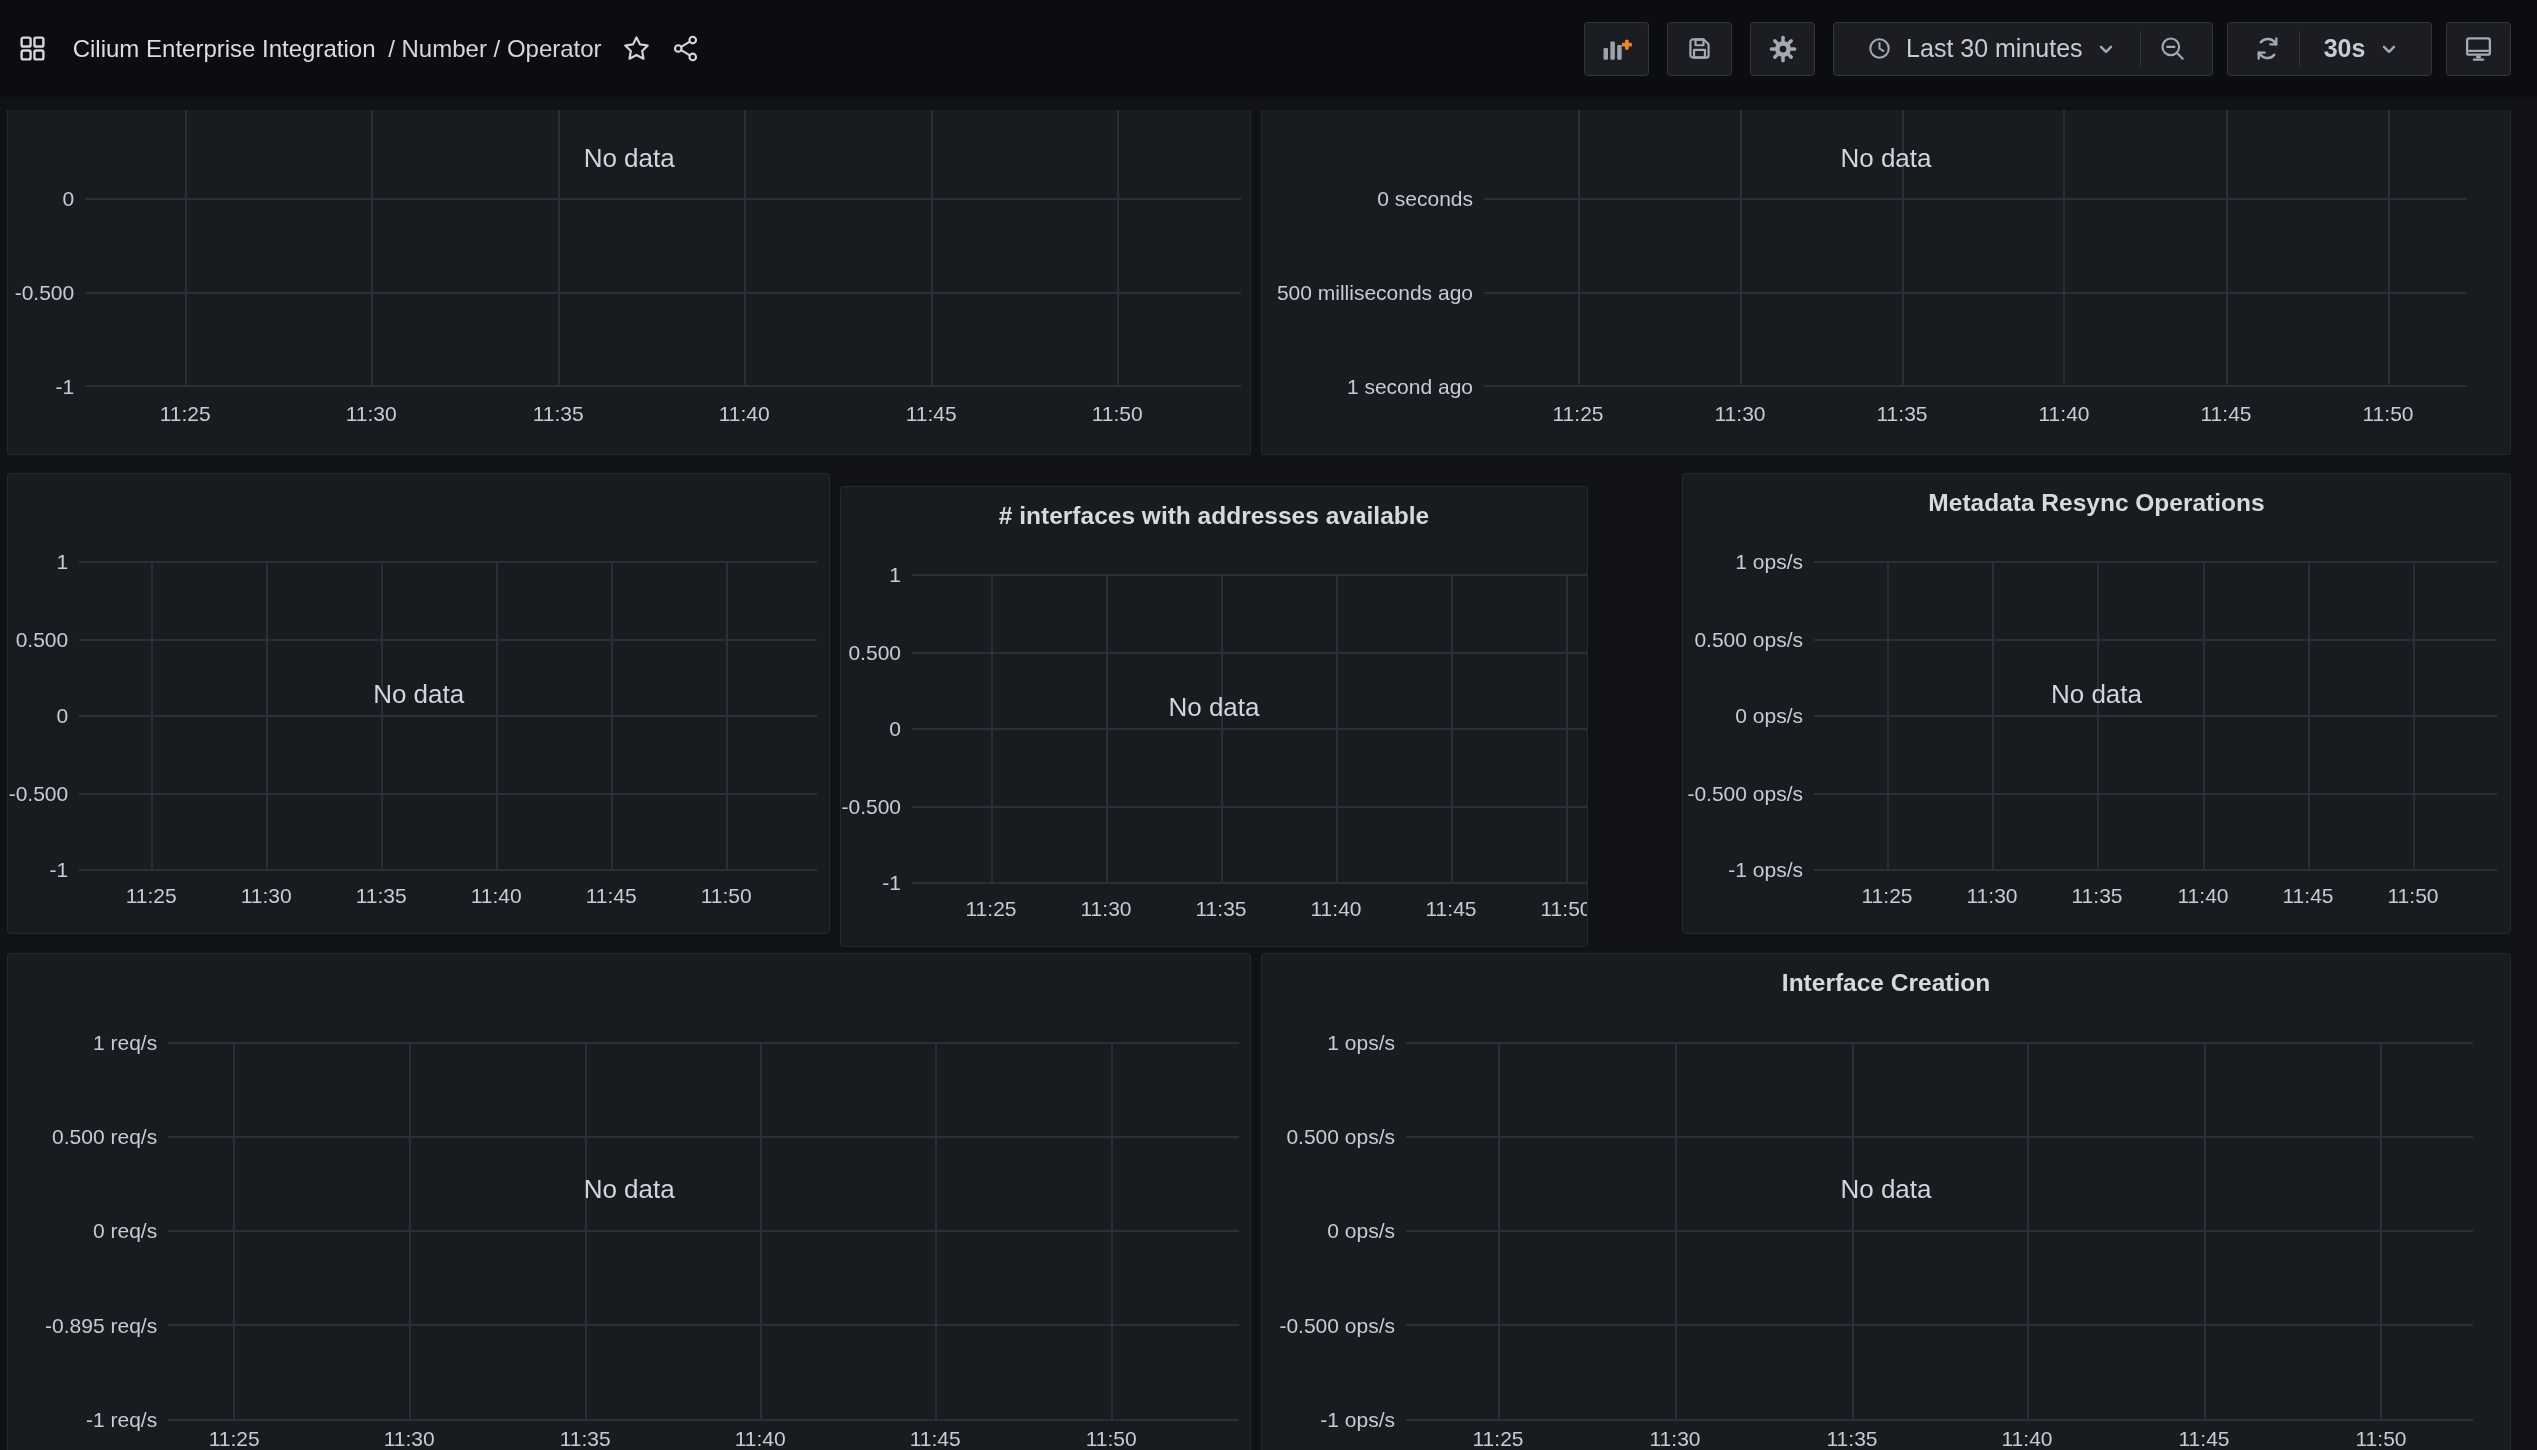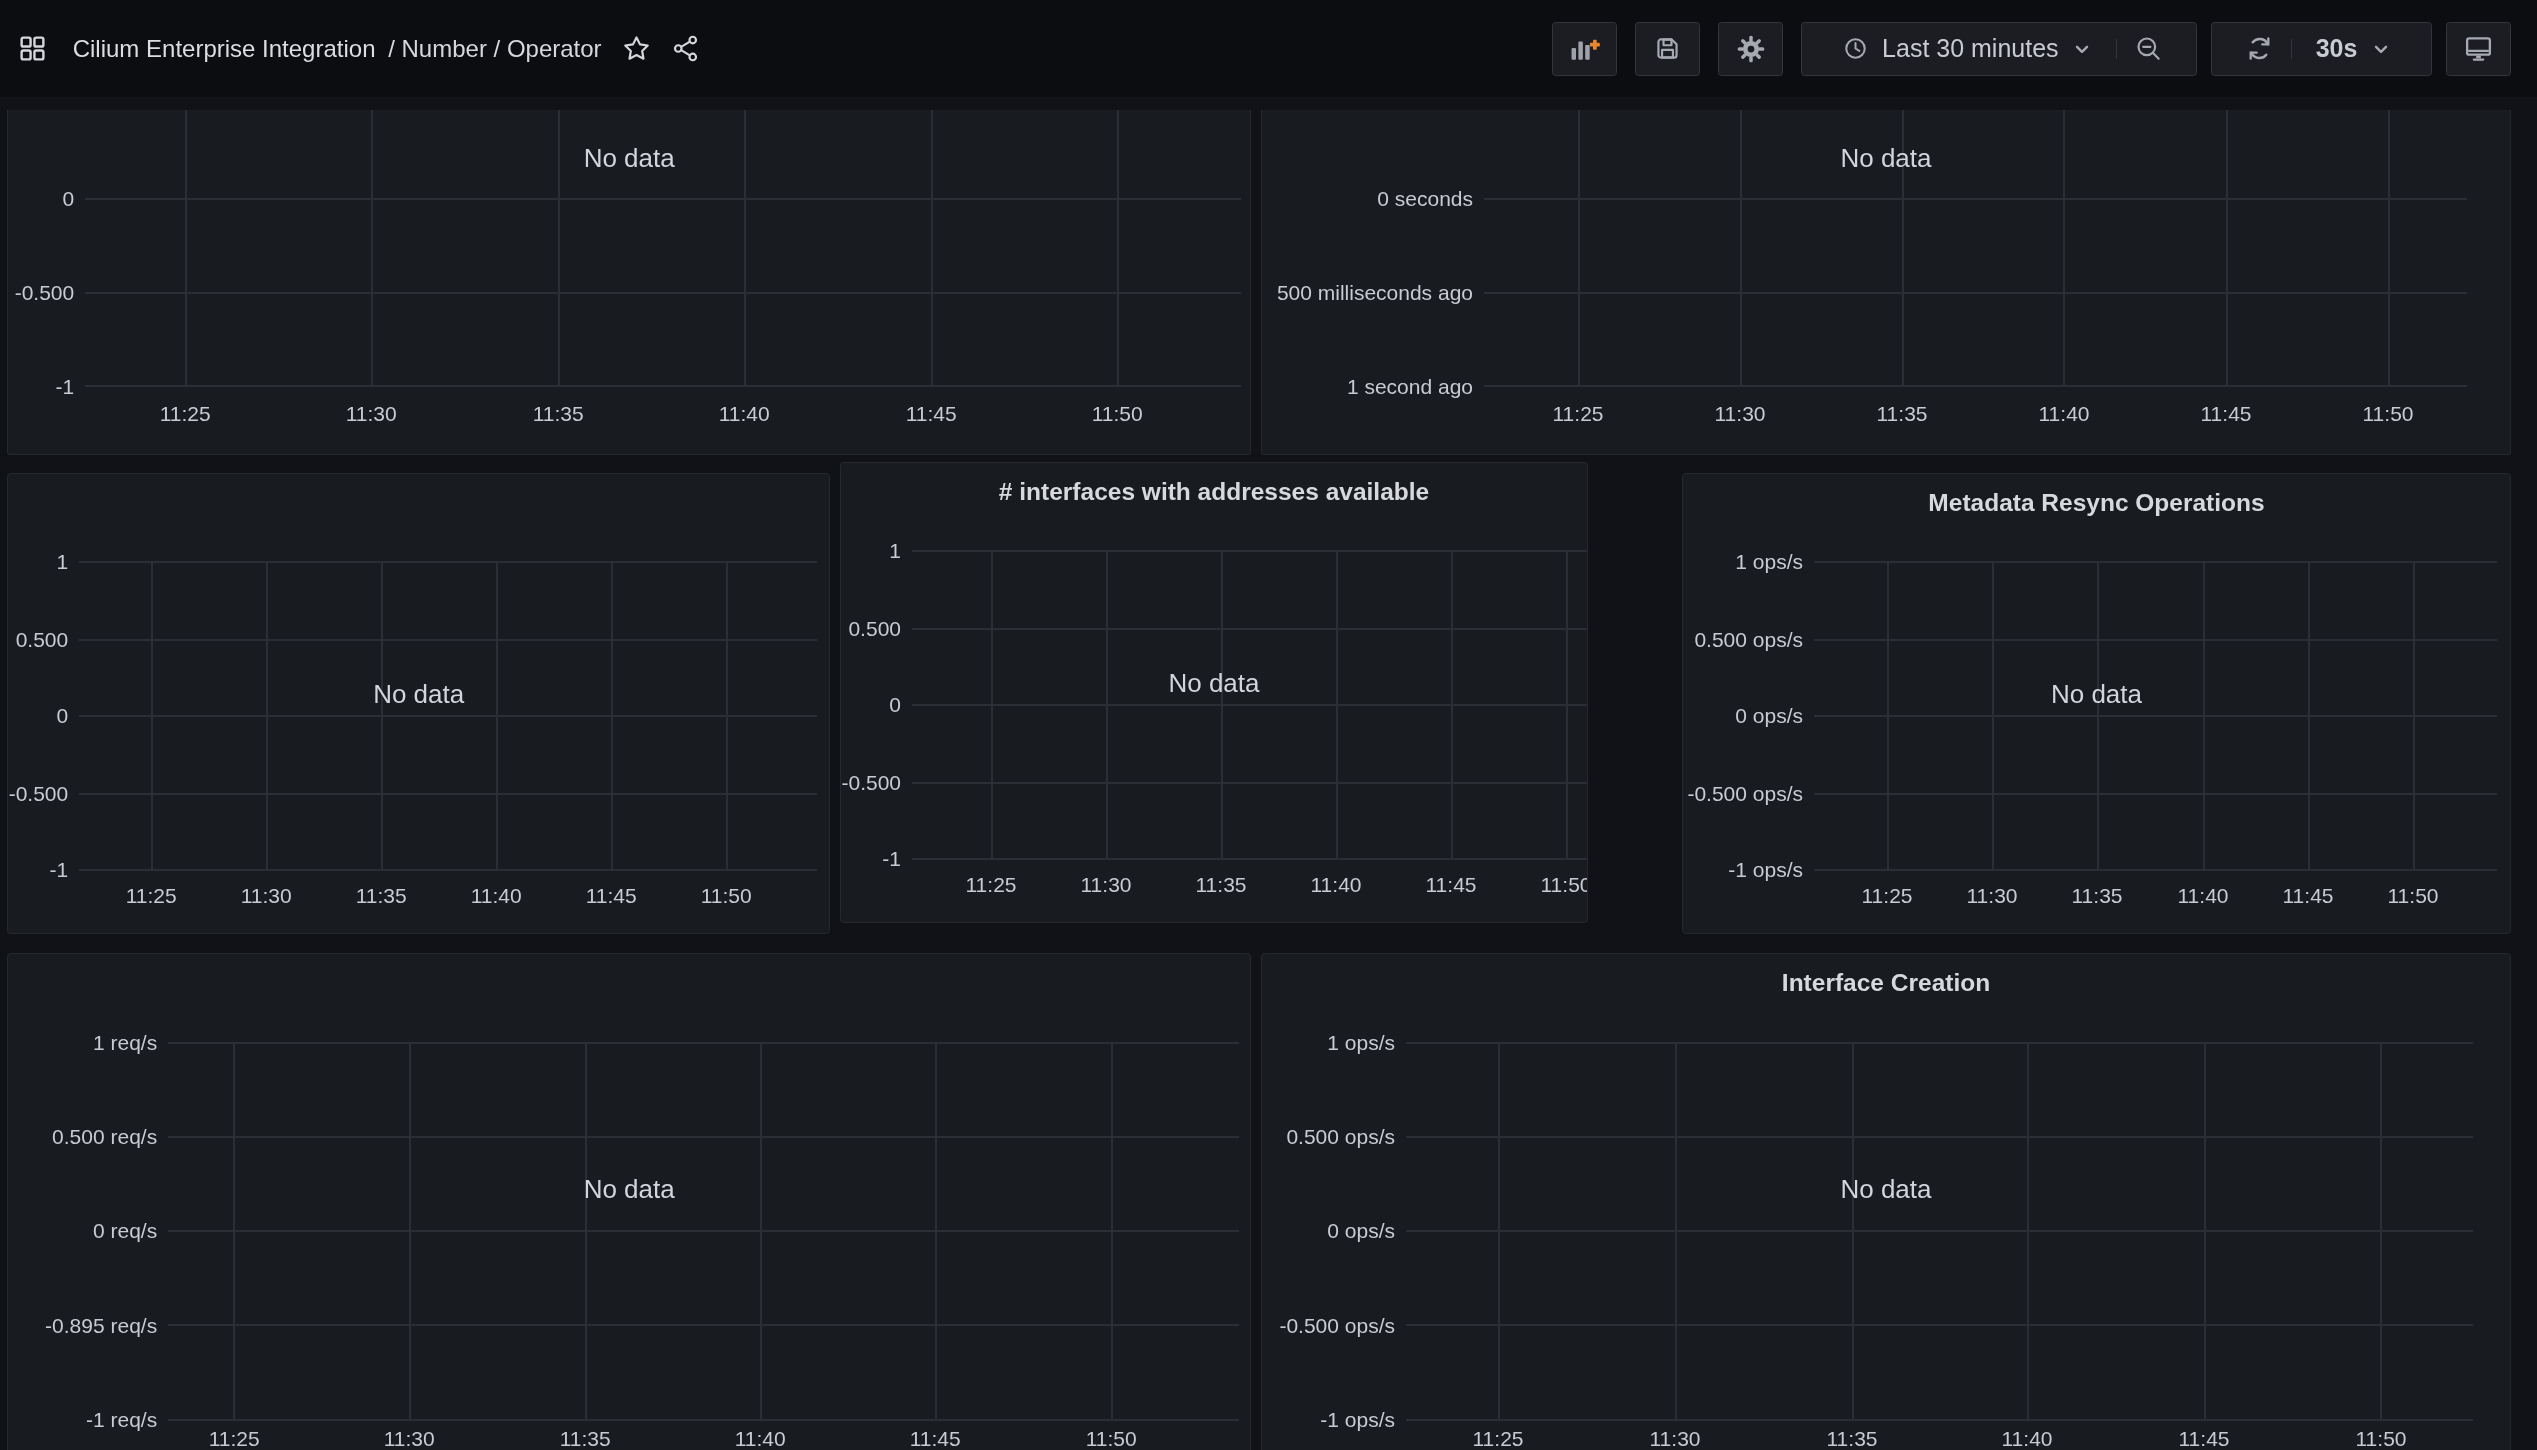--- a/index.html
+++ b/index.html
@@ -17,21 +17,21 @@
   .icon-btn{display:flex;align-items:center;justify-content:center;background:none;border:none;padding:0;width:40px;height:40px;cursor:pointer;}
   .nav-title{font-size:24px;color:#dcdde3;font-weight:500;margin-left:20px;white-space:nowrap;display:flex;}
   .nav-title .crumb{margin-left:12.7px;color:#d6d7de;}
   .nav-right{display:flex;align-items:center;margin-left:auto;}
   .tool{
     height:54px;background:#1b1d22;border:0.9px solid #33353c;border-radius:3.6px;
     display:flex;align-items:center;justify-content:center;color:#c9cbd3;box-sizing:border-box;
     margin-left:18px;cursor:pointer;padding:0;
   }
   .tool.simple{width:65px;}
-  .tool.group{padding:16px;align-items:stretch;}
+  .tool.group{padding:8px;align-items:stretch;}
   .seg{display:flex;align-items:center;justify-content:center;}
   .seg + .seg{border-left:0.9px solid #33353c;}
   .seg.txt{padding:0 23.5px;gap:13.6px;font-size:25px;font-weight:500;color:#c9cbd3;white-space:nowrap;}
   .seg.sq{width:63px;}
   .seg .bold{font-weight:700;}
   
   .dashboard{position:absolute;inset:0;}
   .panel{
     position:absolute;background:#181b1f;border:0.9px solid #26282e;border-radius:3.6px;
     box-sizing:border-box;overflow:hidden;
@@ -256,21 +256,21 @@
       <div class="vline" style="left: 373px; top: 87px; height: 308px;"></div>
       <span class="xlab" style="left: 305px; top: 409px;">11:35</span>
       <div class="vline" style="left: 488px; top: 87px; height: 308px;"></div>
       <span class="xlab" style="left: 420px; top: 409px;">11:40</span>
       <div class="vline" style="left: 603px; top: 87px; height: 308px;"></div>
       <span class="xlab" style="left: 535px; top: 409px;">11:45</span>
       <div class="vline" style="left: 718px; top: 87px; height: 308px;"></div>
       <span class="xlab" style="left: 650px; top: 409px;">11:50</span>
       <div class="nodata" style="top: 205px;">No data</div>
     </section>
-    <section class="panel" style="left: 840px; top: 462px; width: 748px; height: 461px;">
+    <section class="panel" style="left: 840px; top: 486px; width: 748px; height: 461px;">
       <div class="panel-title"># interfaces with addresses available</div>
       <div class="hline" style="top: 87px; left: 71px; width: 745px;"></div>
       <span class="ylab" style="left: 0px; width: 60px; top: 75px;">1</span>
       <div class="hline" style="top: 165px; left: 71px; width: 745px;"></div>
       <span class="ylab" style="left: 0px; width: 60px; top: 153px;">0.500</span>
       <div class="hline" style="top: 241px; left: 71px; width: 745px;"></div>
       <span class="ylab" style="left: 0px; width: 60px; top: 229px;">0</span>
       <div class="hline" style="top: 319px; left: 71px; width: 745px;"></div>
       <span class="ylab" style="left: 0px; width: 60px; top: 307px;">-0.500</span>
       <div class="hline" style="top: 395px; left: 71px; width: 745px;"></div>

